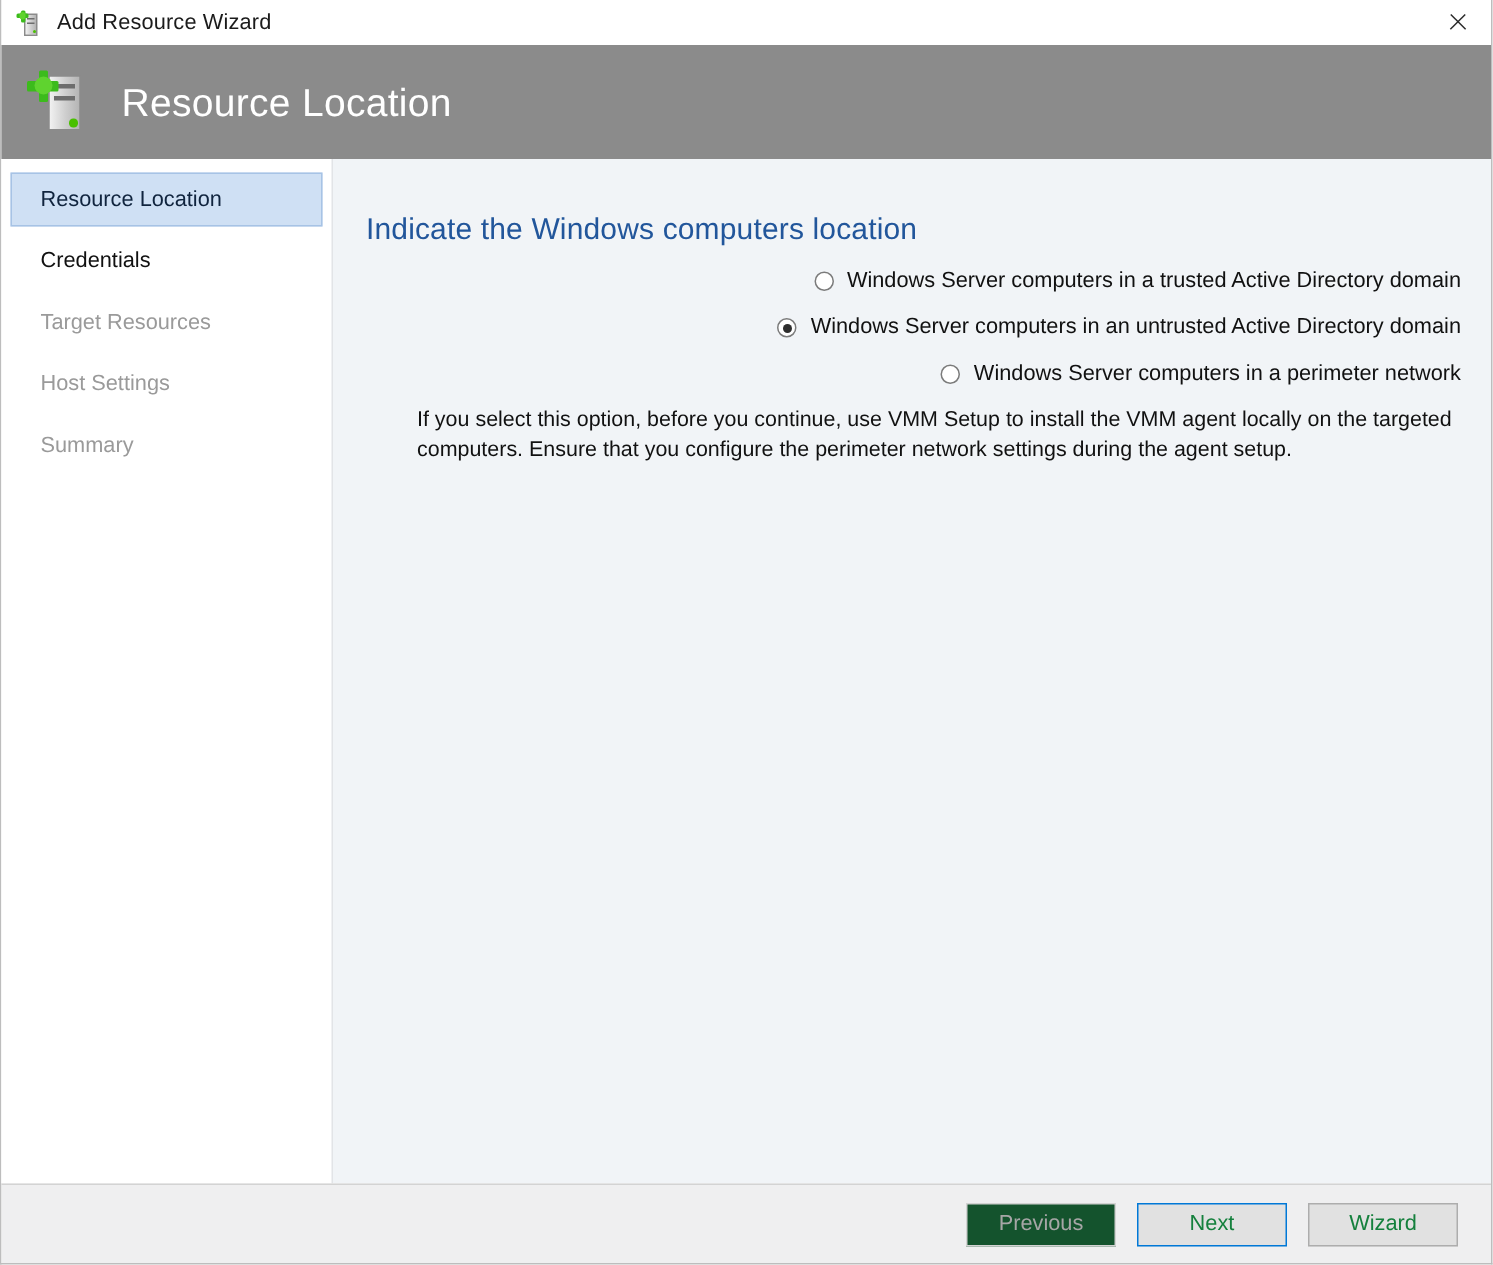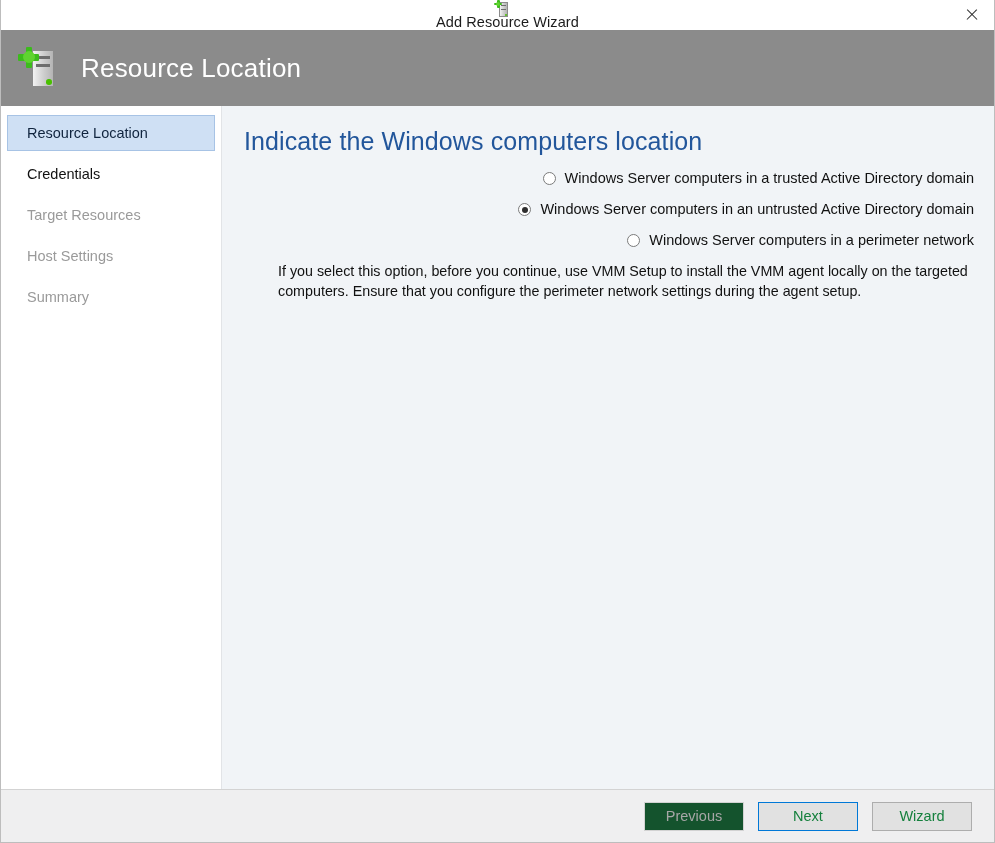--- a/index.html
+++ b/index.html
@@ -31,21 +31,20 @@
   
   .titlebar {
     position: relative;
     height: 30px;
     min-height: 30px;
     background: #ffffff;
     display: flex;
     align-items: center;
     padding-left: 10px;
     box-sizing: border-box;
-    flex-direction: column;
   }
   .titlebar-title {
     font-size: 14.5px;
     color: #1b1b1b;
     margin-left: 10px;
     letter-spacing: 0.1px;
     white-space: nowrap;
   }
   .close-btn {
     position: absolute;
@@ -179,23 +178,23 @@
   .nav-item.dim { color: #9a9a9a; }
 
   .content {
     flex: 1 1 auto;
     background: #f1f4f7;
     padding: 21px 20px 0 22px;
     box-sizing: border-box;
     min-width: 0;
   }
   .content-heading {
-    font-size: 25px;
+    font-size: 20px;
     color: #22569b;
-    margin: 0 0 13px 0;
+    margin: 15px 0 13px 0;
     font-weight: normal;
     letter-spacing: 0.1px;
   }
 
   .radio-row {
     display: flex;
     align-items: flex-start;
     margin: 0 0 13px 0;
     cursor: default;
     justify-content: flex-end;

